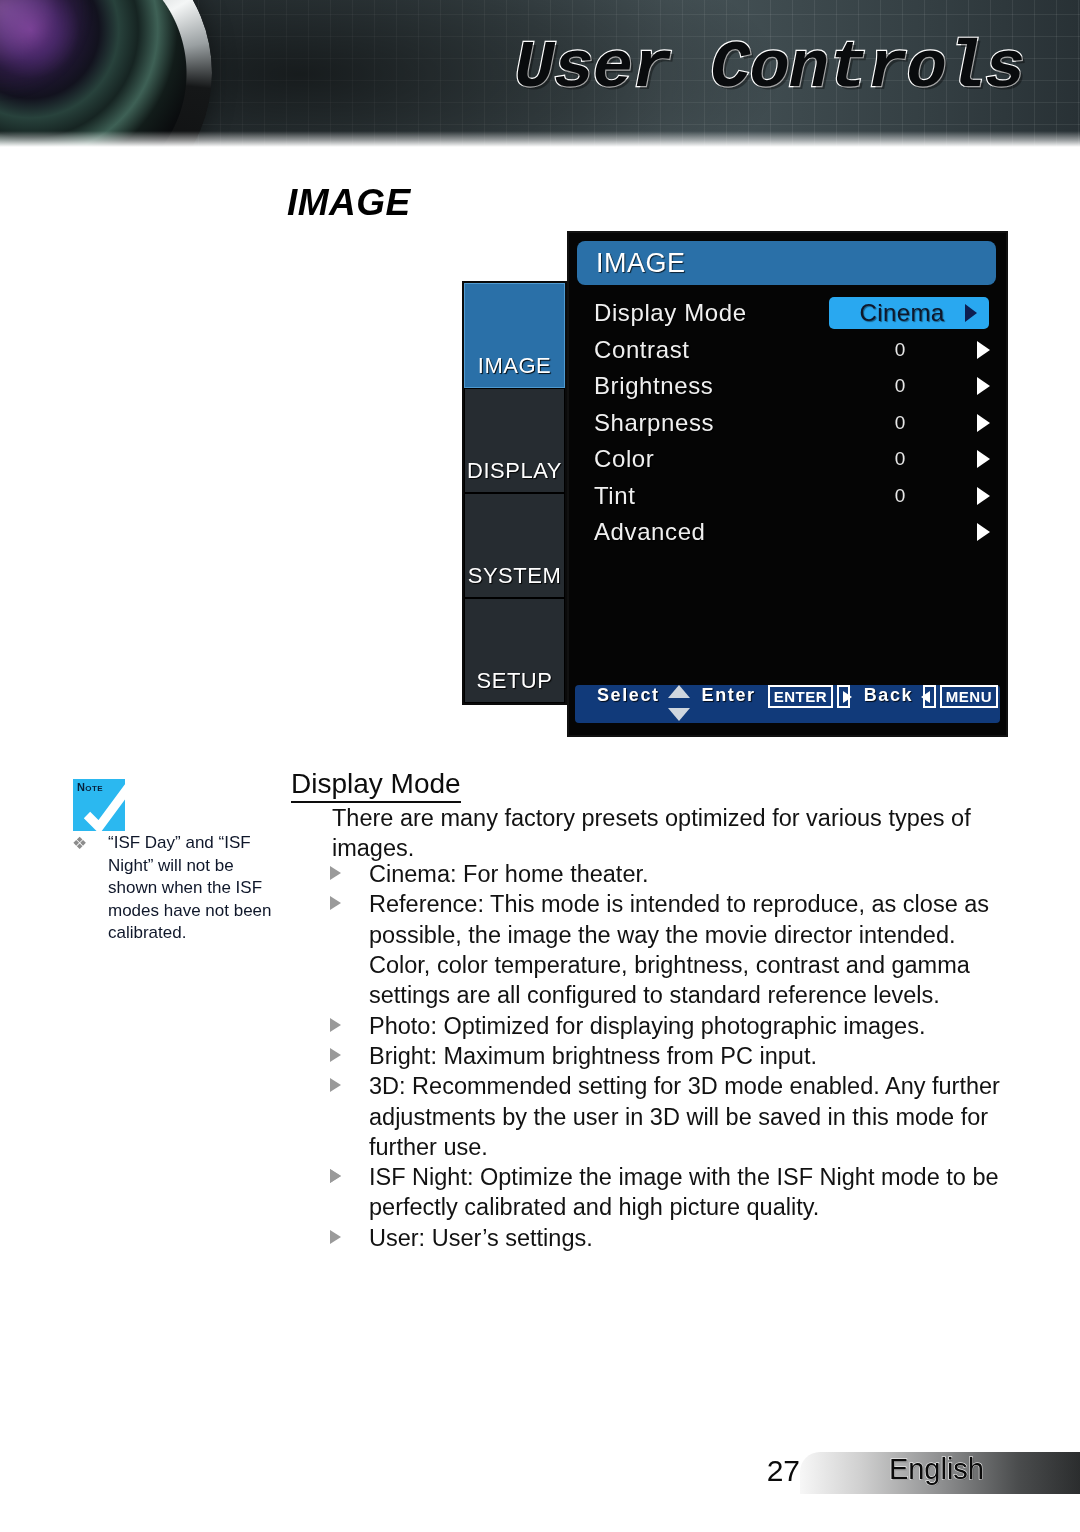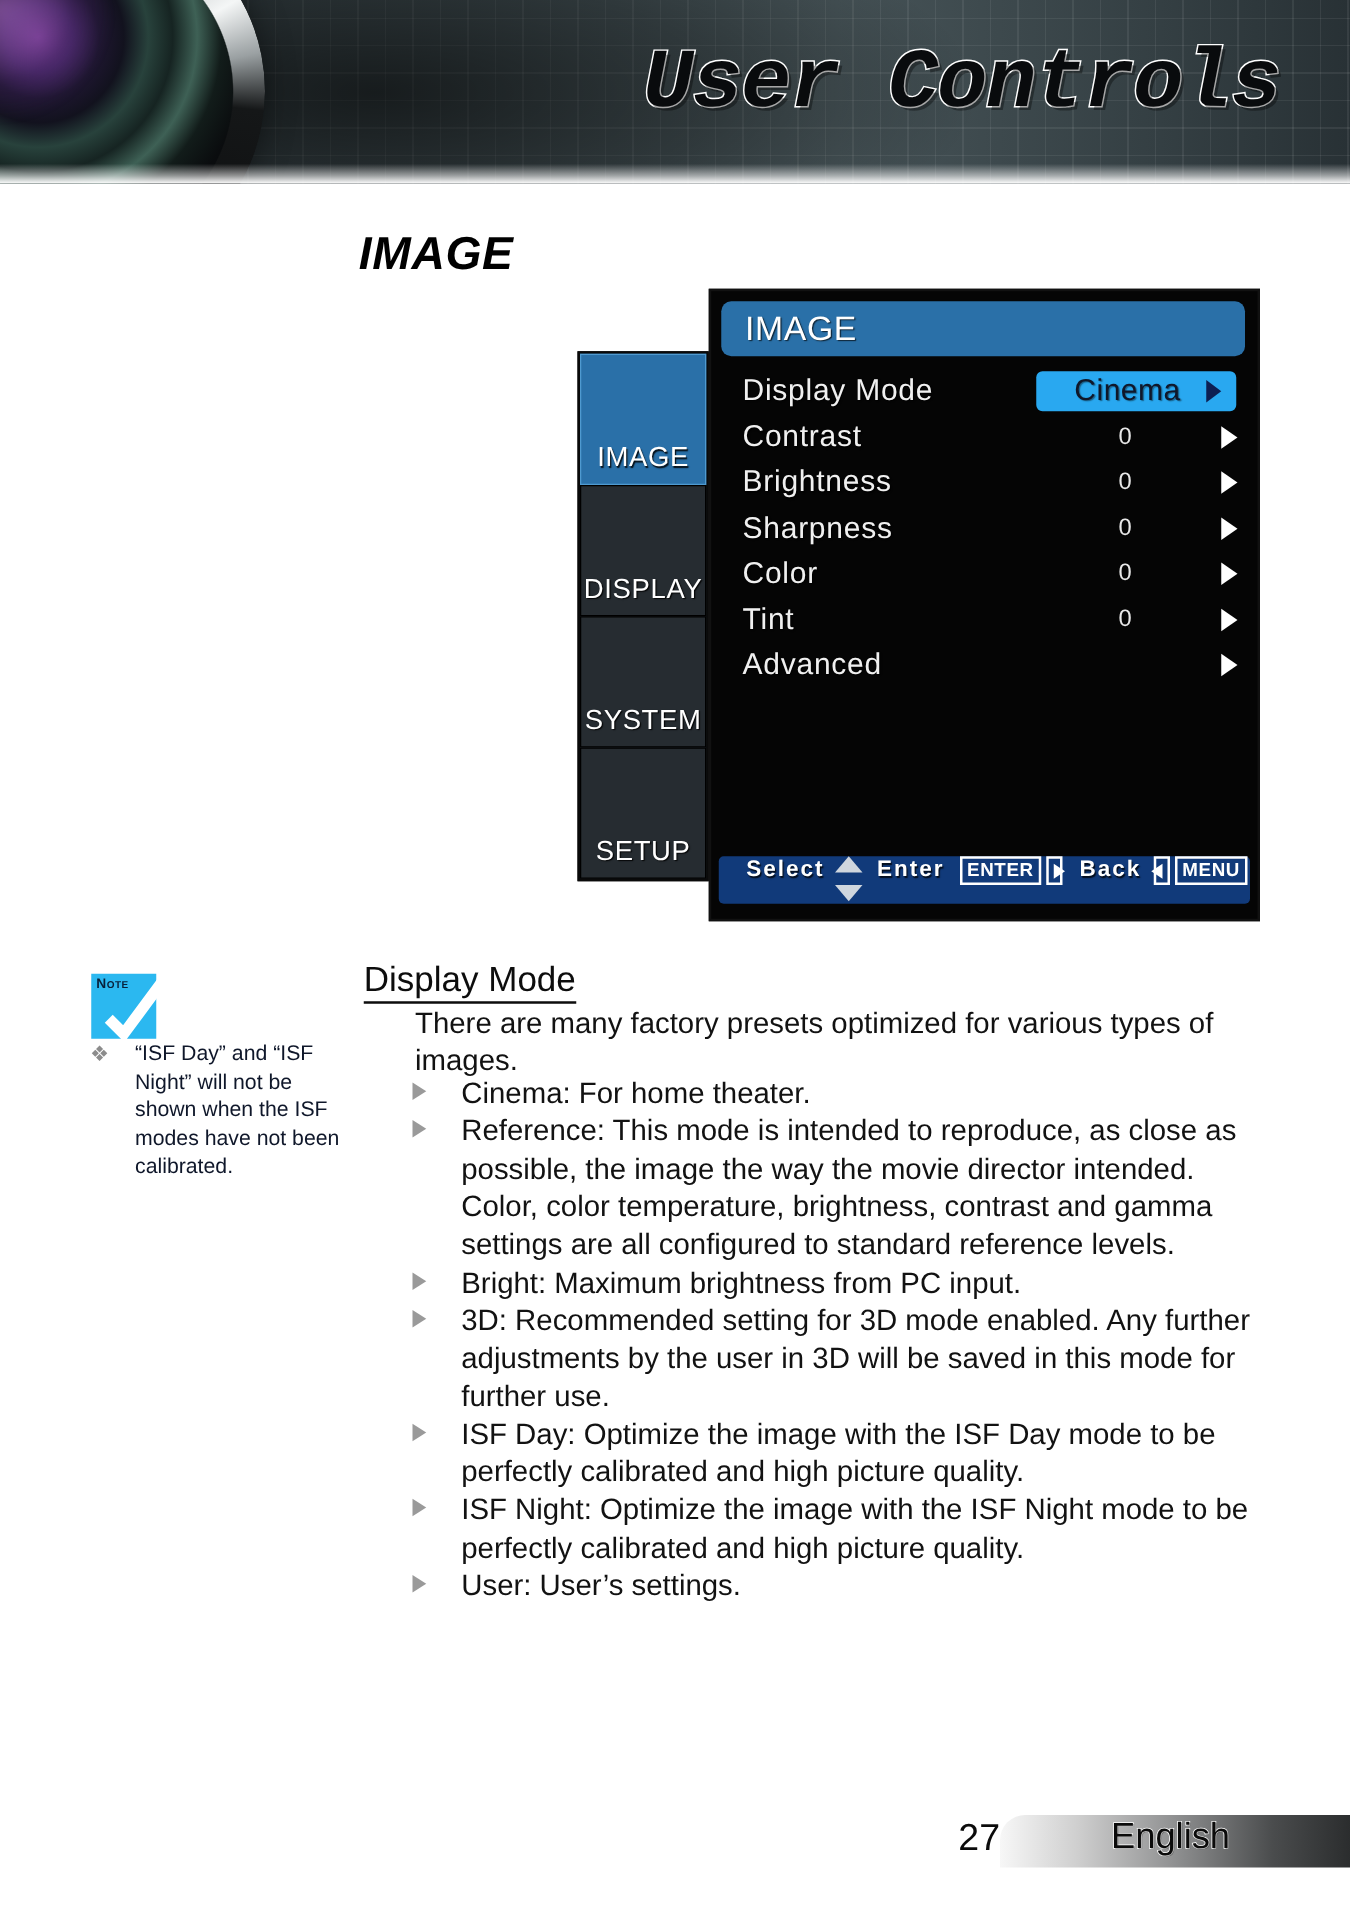--- a/index.html
+++ b/index.html
@@ -359,22 +359,23 @@
 </div>
 <div class="note-bullet">❖</div>
 <div class="note-text">“ISF Day” and “ISF Night” will not be shown when the ISF modes have not been calibrated.</div>
 
 <div class="section-title">Display Mode</div>
 <div class="intro">There are many factory presets optimized for various types of images.</div>
 
 <div class="bullets">
   <div class="blt"><span class="mk"></span><span>Cinema: For home theater.</span></div>
   <div class="blt"><span class="mk"></span><span>Reference: This mode is intended to reproduce, as close as possible, the image the way the movie director intended. Color, color temperature, brightness, contrast and gamma settings are all configured to standard reference levels.</span></div>
+  <div class="blt"><span class="mk"></span><span>Photo: Optimized for displaying photographic images.</span></div>
   <div class="blt"><span class="mk"></span><span>Bright: Maximum brightness from PC input.</span></div>
   <div class="blt"><span class="mk"></span><span>3D: Recommended setting for 3D mode enabled. Any further adjustments by the user in 3D will be saved in this mode for further use.</span></div>
-  <div class="blt"><span class="mk"></span><span>ISF Day: Optimize the image with the ISF Day mode to be perfectly calibrated and high picture quality.</span></div>
+  <div class="blt"><span class="mk"></span></div>
   <div class="blt"><span class="mk"></span><span>ISF Night: Optimize the image with the ISF Night mode to be perfectly calibrated and high picture quality.</span></div>
   <div class="blt"><span class="mk"></span><span>User: User’s settings.</span></div>
 </div>
 
 <div class="footer-bar"></div>
 <div class="footer-page">27</div>
 <div class="footer-lang">English</div>
 
 </body></html>

